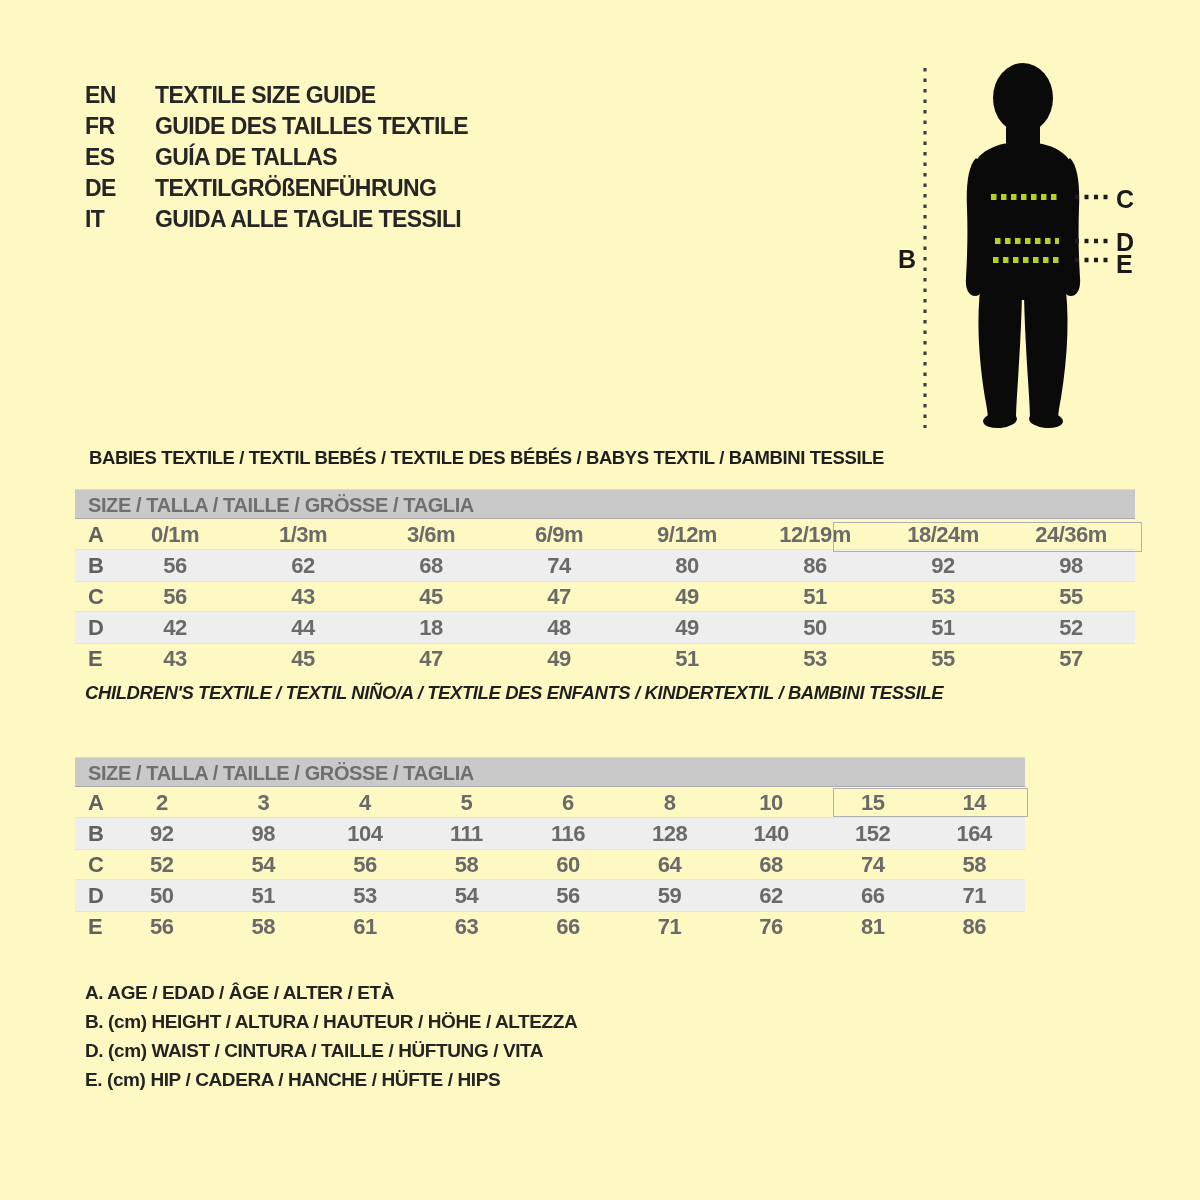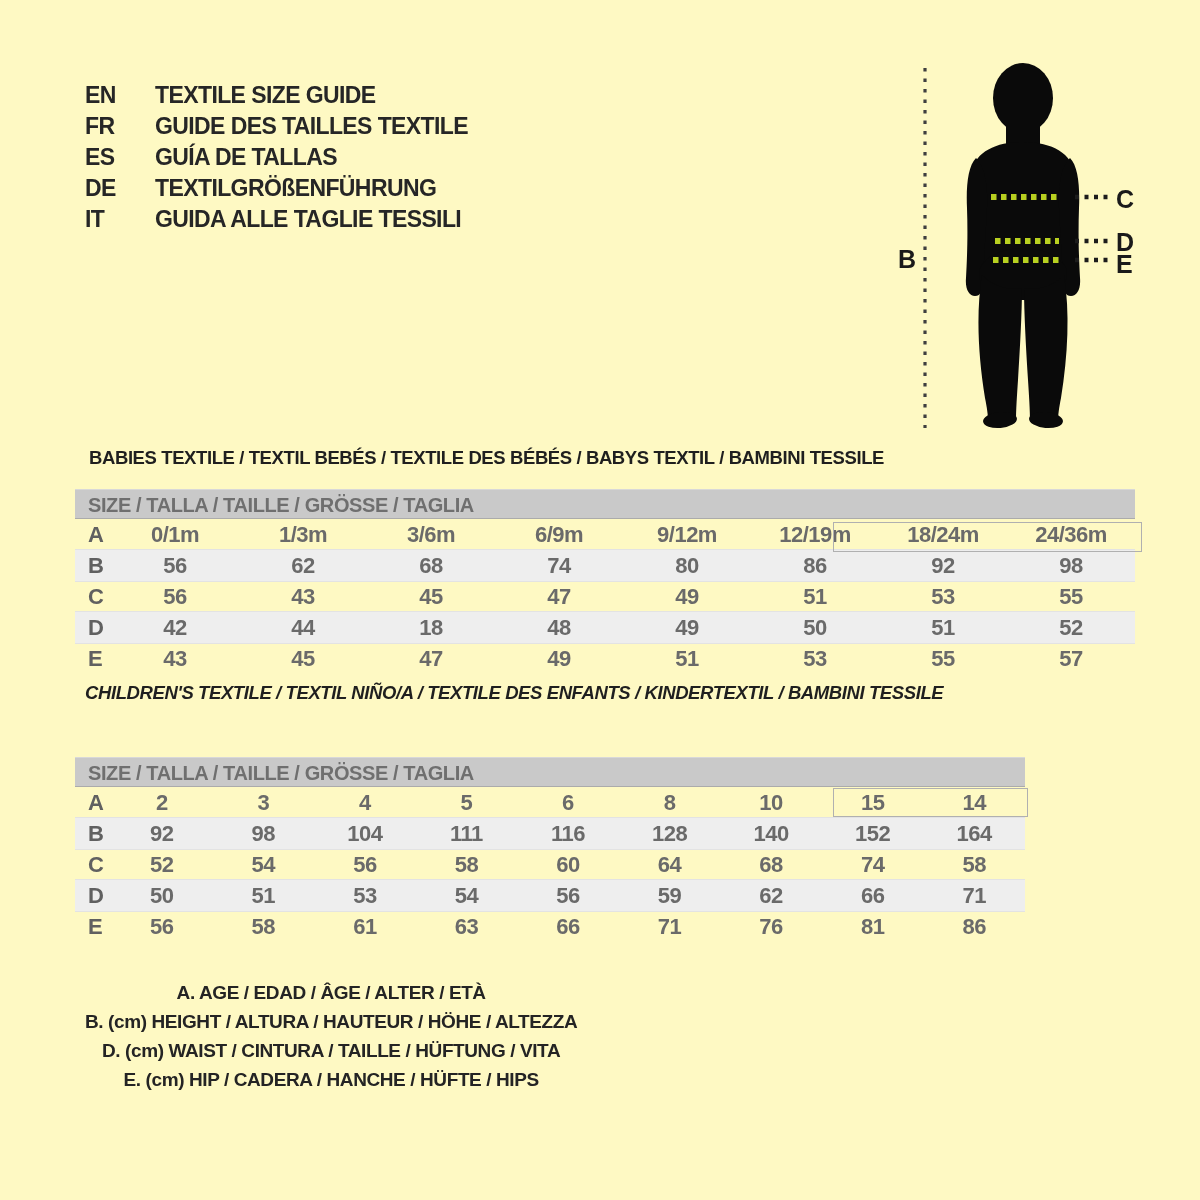--- a/index.html
+++ b/index.html
@@ -30,21 +30,21 @@
   .trow.stripe{background:var(--stripe-bg,#eeeeee);box-shadow:0 -1px 0 #e3e3e3,0 1px 0 #e3e3e3;}
   .tlabel{padding-left:13px;color:#606060;}
   .tcell{text-align:center;}
   .select-box{position:absolute;border:1px solid #b0b0b0;background:transparent;pointer-events:none;}
   #babies-box{left:758px;top:33px;width:307px;height:28px;}
   #children-box{left:758px;top:31px;width:193px;height:27px;}
   
   .figure{position:absolute;left:870px;top:50px;width:300px;height:415px;}
   .fig-label{font-family:"Liberation Sans",sans-serif;font-weight:bold;font-size:25px;fill:#1a1a1a;}
   
-  .legend{position:absolute;left:85px;top:978px;text-align:center;}
+  .legend{position:absolute;left:85px;top:978px;}
   .legend-line{font-size:19px;line-height:29px;letter-spacing:-0.4px;color:#242424;white-space:nowrap;}
 </style>
 </head>
 <body>
 
 <div class="page">
 
   <div class="lang-block" id="langs">
       <div class="lang-row">
         <span class="lang-code">EN</span>

